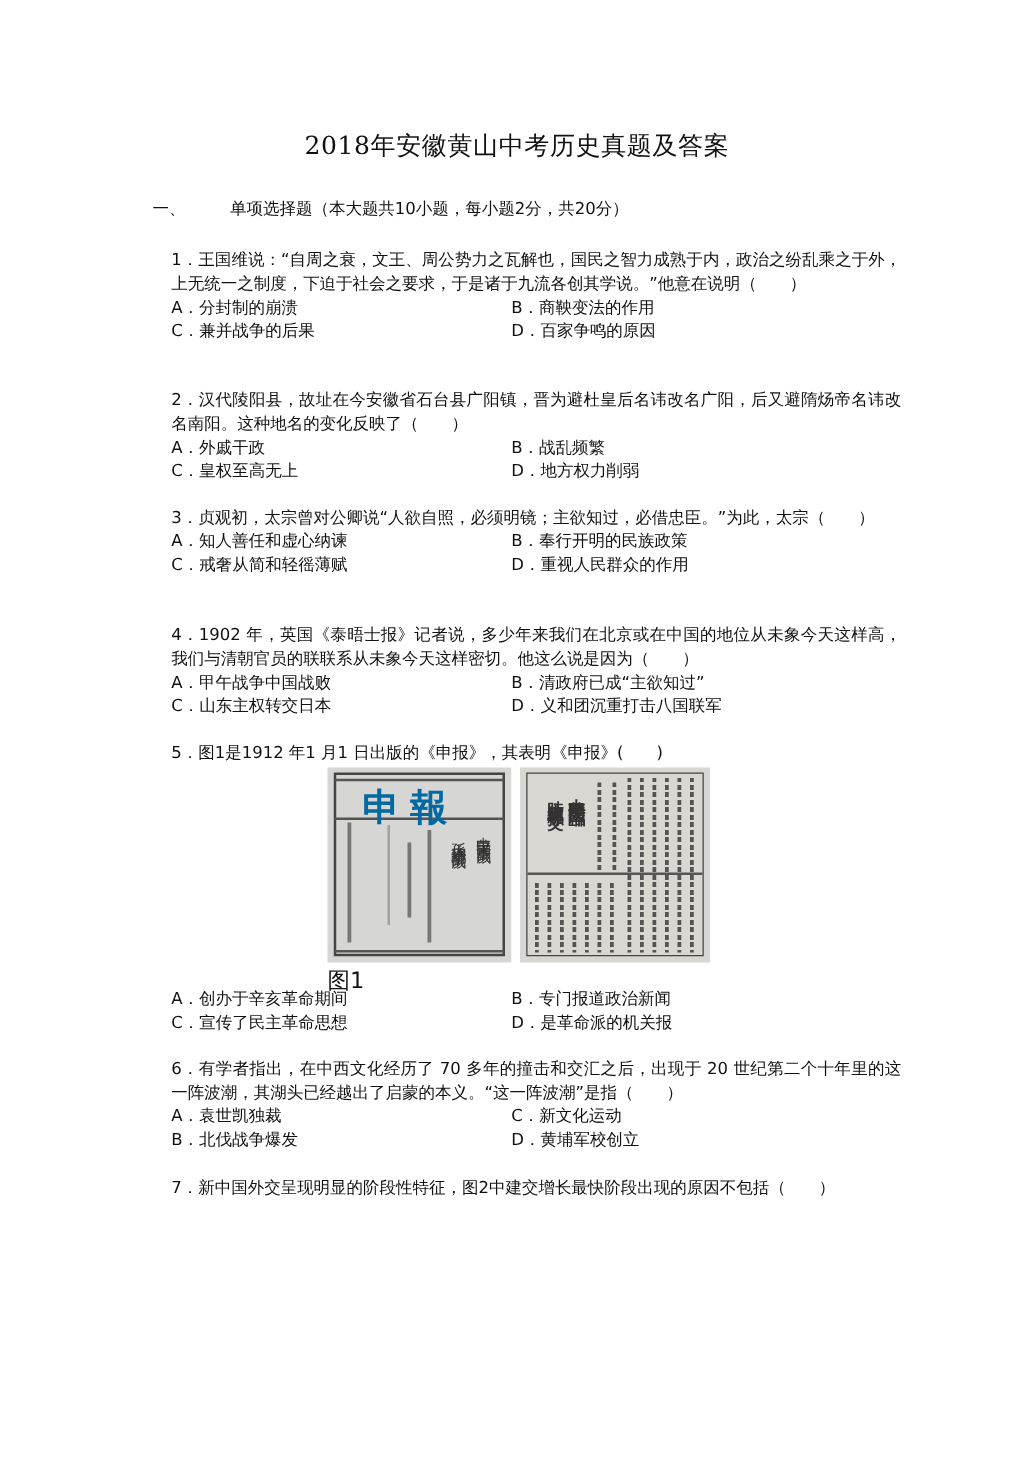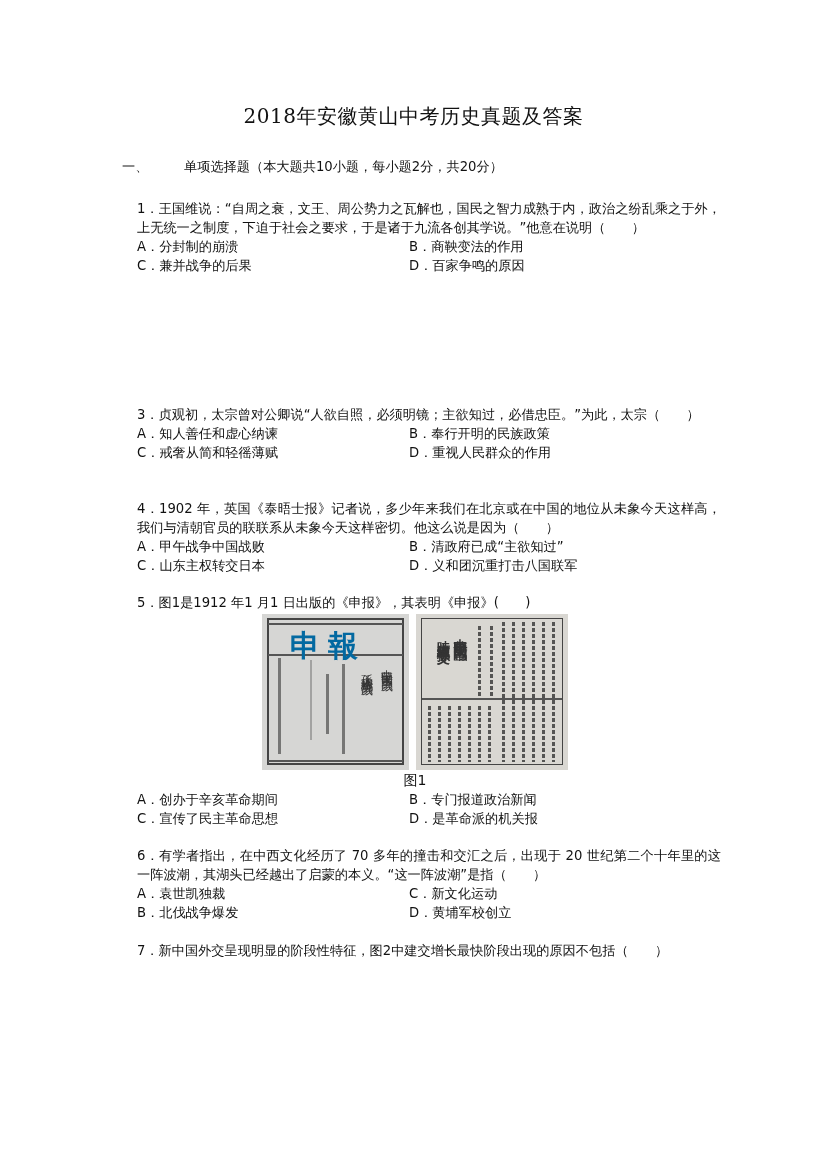--- a/index.html
+++ b/index.html
@@ -17,21 +17,21 @@
   .fig { position: absolute; left: 262px; top: 614px; width: 306px; height: 158px; }
   .np { position: absolute; top: 0; height: 156px; background: #dcdcdc; overflow: hidden; }
   .np1 { left: 0; width: 147px; background: #d6d6d4; }
   .np2 { left: 154px; width: 152px; background: #d9d7d2; }
   .np .frame { position: absolute; left: 5px; top: 4px; right: 5px; bottom: 5px; border: 2px solid #444; }
   .np .mast { position: absolute; left: 28px; top: 12px; font-family: "DejaVu Serif", serif; font-size: 30px; font-weight: bold; color: #0369a1; letter-spacing: 8px; }
   .np .vcol { position: absolute; width: 4px; background: #555; opacity: .75; }
   .np .hline { position: absolute; left: 6px; right: 6px; height: 2px; background: #555; }
   .np .vtext { position: absolute; writing-mode: vertical-rl; font-family: "DejaVu Serif", serif; font-size: 12px; color: #333; letter-spacing: 2px; }
   .np2 .dense { position: absolute; top: 8px; bottom: 8px; width: 3px; background: repeating-linear-gradient(#333 0 4px, transparent 4px 6px); opacity: .8; }
-  .caption { position: absolute; left: 0; width: 306px; top: 158px; text-align: center; font-size: 14px; }
+  .caption { position: absolute; left: 0; width: 306px; top: 158px; font-size: 18px; }
 </style>
 </head>
 <body>
 
 <div class="page">
 
   <div class="title">2018年安徽黄山中考历史真题及答案</div>
 
   <div class="section">
     <span class="num">一、</span><span>单项选择题（本大题共10小题，每小题2分，共20分）</span>
@@ -40,20 +40,29 @@
   <div class="q" style="top:199px">
     <div class="stem">1．王国维说：“自周之衰，文王、周公势力之瓦解也，国民之智力成熟于内，政治之纷乱乘之于外，上无统一之制度，下迫于社会之要求，于是诸于九流各创其学说。”他意在说明（　　）</div>
     <div class="opts">
       <span class="opt">A．分封制的崩溃</span>
       <span class="opt">B．商鞅变法的作用</span>
       <span class="opt">C．兼并战争的后果</span>
       <span class="opt">D．百家争鸣的原因</span>
     </div>
   </div>
 
+  <div class="q" style="top:311px">
+    <div class="stem">2．汉代陵阳县，故址在今安徽省石台县广阳镇，晋为避杜皇后名讳改名广阳，后又避隋炀帝名讳改名南阳。这种地名的变化反映了（　　）</div>
+    <div class="opts">
+      <span class="opt">A．外戚干政</span>
+      <span class="opt">B．战乱频繁</span>
+      <span class="opt">C．皇权至高无上</span>
+      <span class="opt">D．地方权力削弱</span>
+    </div>
+  </div>
 
   <div class="q" style="top:405px">
     <div class="stem">3．贞观初，太宗曾对公卿说“人欲自照，必须明镜；主欲知过，必借忠臣。”为此，太宗（　　）</div>
     <div class="opts">
       <span class="opt">A．知人善任和虚心纳谏</span>
       <span class="opt">B．奉行开明的民族政策</span>
       <span class="opt">C．戒奢从简和轻徭薄赋</span>
       <span class="opt">D．重视人民群众的作用</span>
     </div>
   </div>

